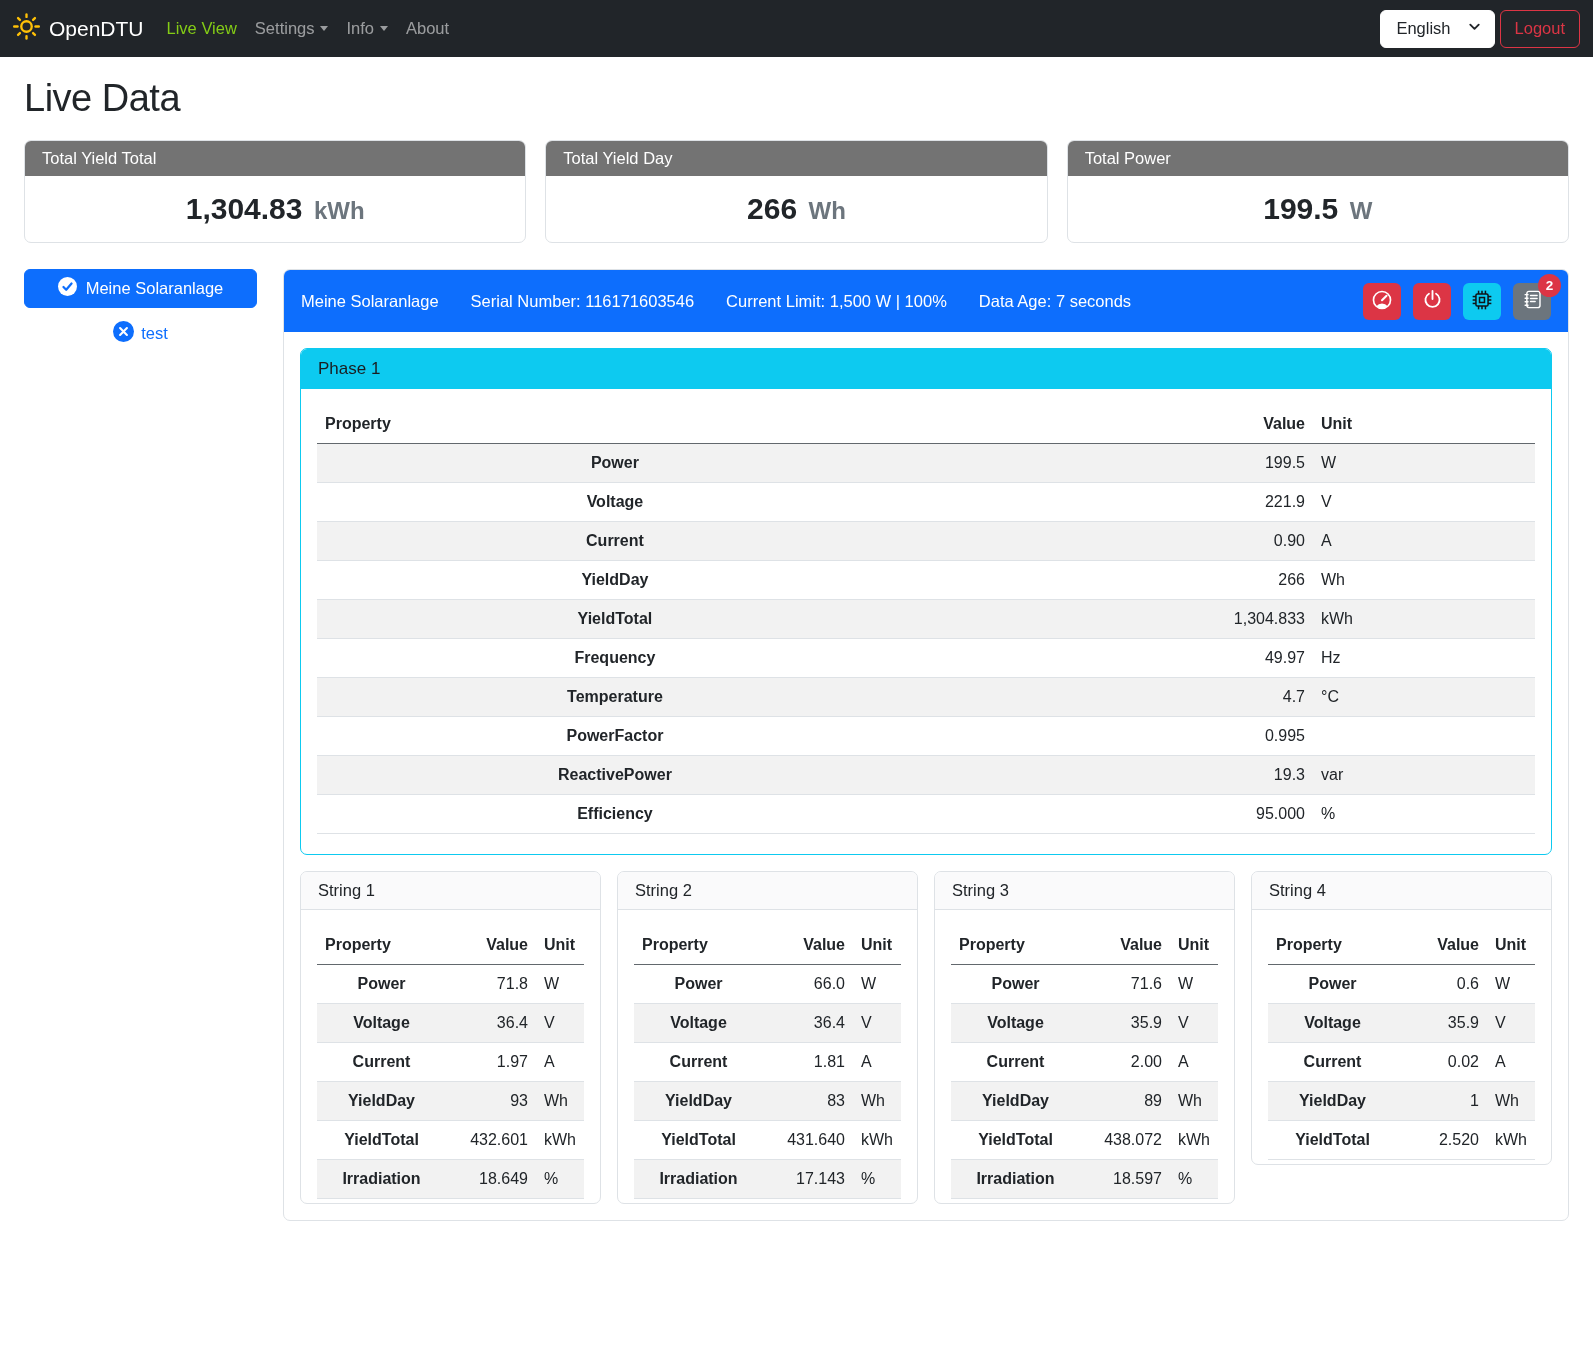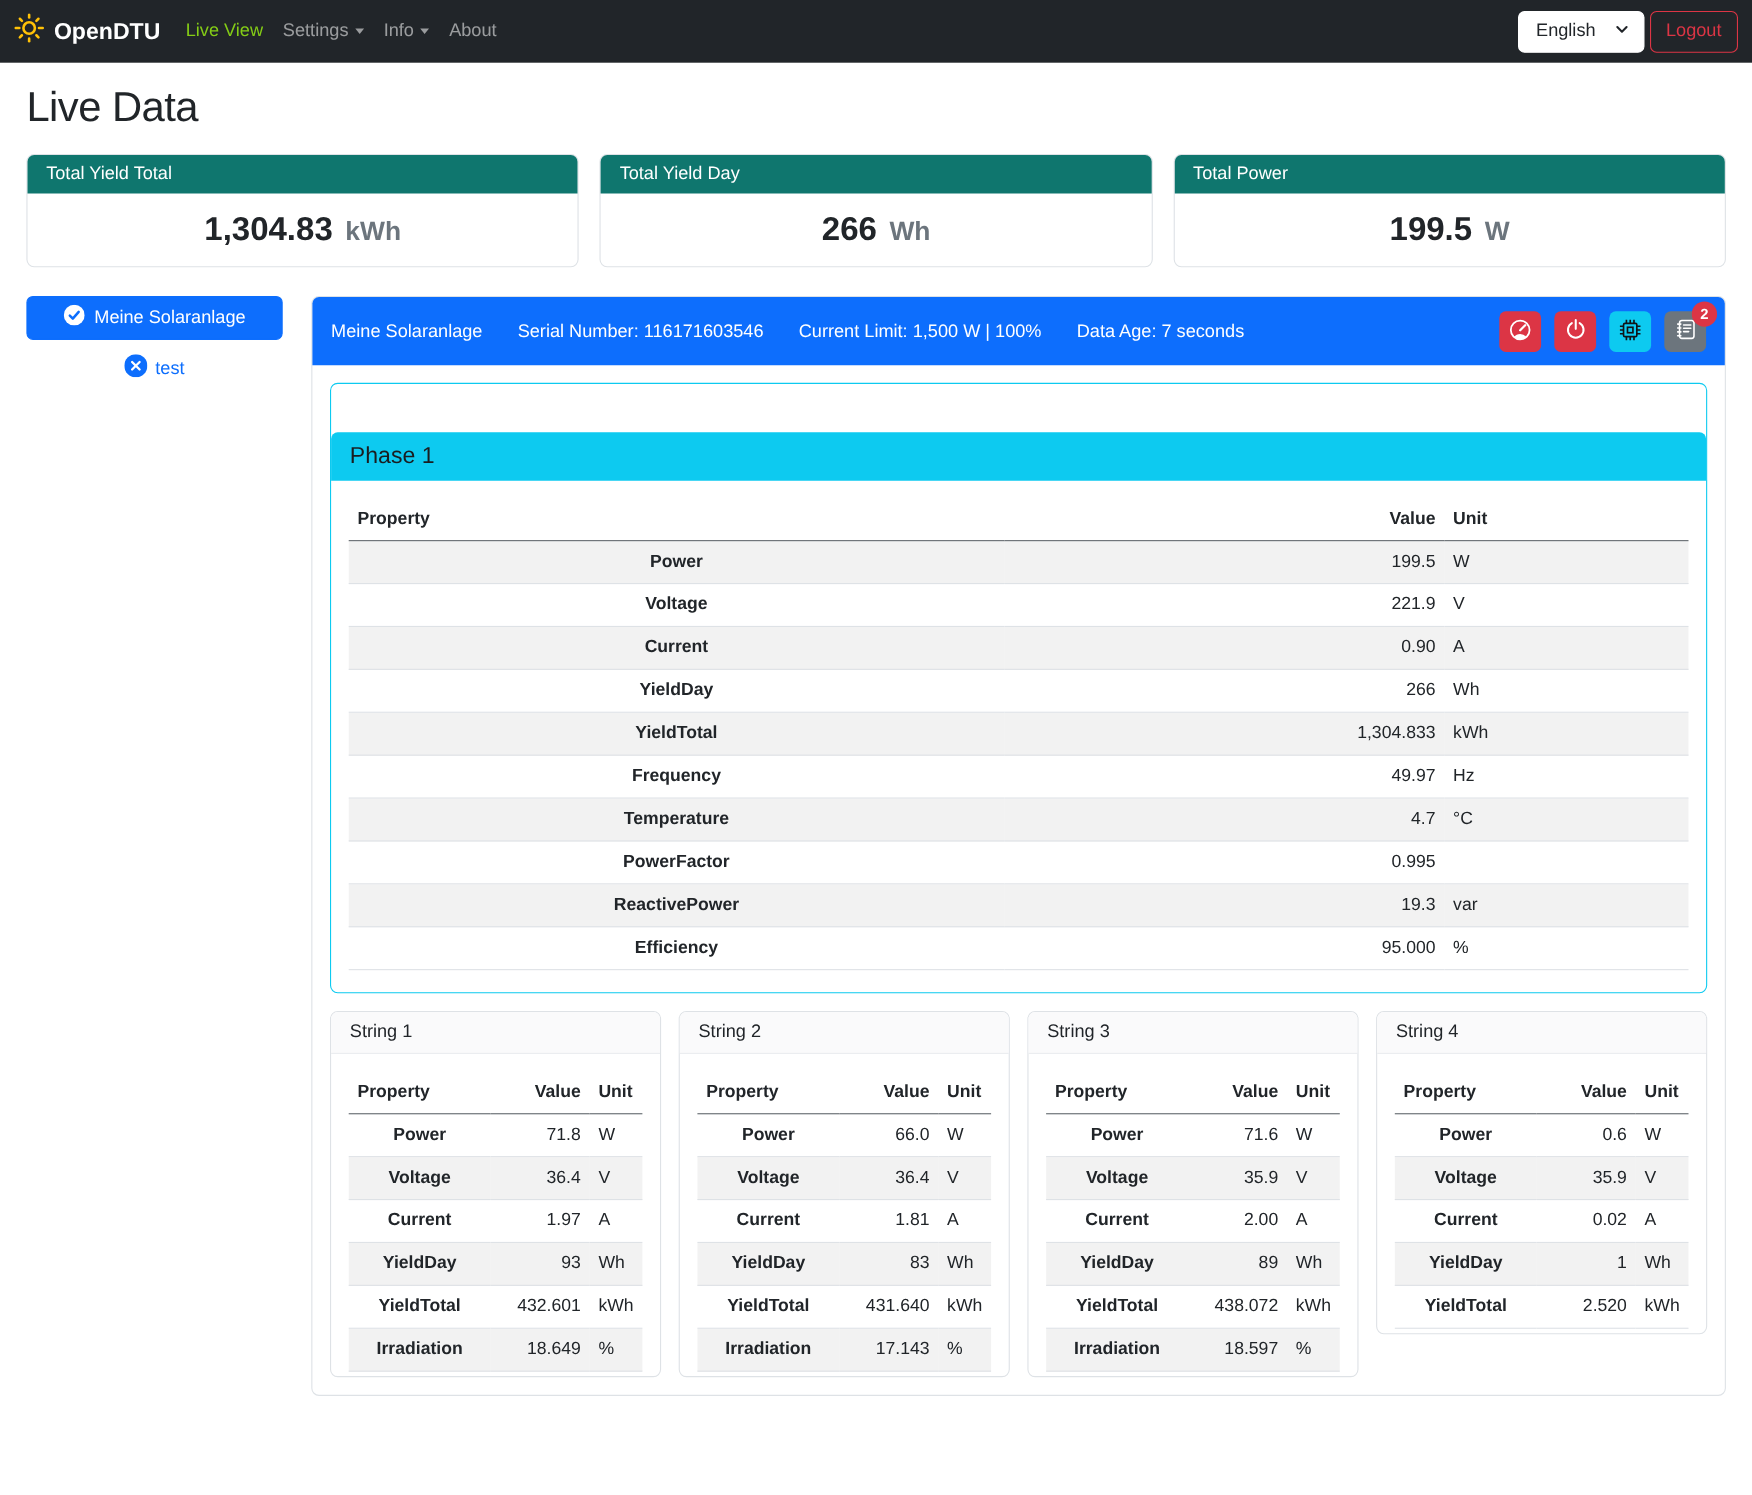--- a/index.html
+++ b/index.html
@@ -14,21 +14,21 @@
   
   .navbar {
     height: 57px;
     background: #212529;
     display: flex;
     align-items: center;
     padding: 0 13px;
   }
   .brand {
     display: flex; align-items: center; gap: 9px;
-    color: #fff; font-size: 21px; font-weight: 700;
+    color: #fff; font-size: 21px; font-weight: 400;
     cursor: pointer; margin-right: 14px;
   }
   .nav-items { display: flex; align-items: center; }
   .nav-item {
     color: rgba(255,255,255,.55);
     padding: 8px 9px;
     cursor: pointer;
     display: flex; align-items: center; gap: 6px;
     font-size: 16.5px;
   }
@@ -60,21 +60,21 @@
   .summary-row {
     display: grid; grid-template-columns: repeat(3, 1fr); gap: 19px;
     margin-bottom: 26px;
   }
   .card {
     background: #fff;
     border: 1px solid #dee2e6;
     border-radius: 7px;
   }
   .summary-card .card-header {
-    background: #0f766e; color: #fff;
+    background: #737373; color: #fff;
     padding: 8px 17px; font-size: 16.5px;
     border-radius: 6px 6px 0 0;
   }
   .summary-card .card-body {
     padding: 16px; text-align: center;
   }
   .summary-value { font-size: 30px; font-weight: 700; color: #212529; }
   .summary-unit { font-size: 24px; font-weight: 700; color: #6c757d; margin-left: 7px; }
 
   
@@ -119,21 +119,21 @@
   }
   .inverter-body { padding: 16px; }
 
   
   .phase-card {
     border: 1px solid #0dcaf0; border-radius: 7px; margin-bottom: 16px;
   }
   .phase-header {
     background: #0dcaf0; color: #1a1d20;
     border-radius: 6px 6px 0 0;
-    padding: 10px 17px; font-size: 21px; margin-top: 44px;
+    padding: 10px 17px; font-size: 17px;
   }
   .phase-body { padding: 16px; }
 
   
   table.data-table {
     width: 100%; border-collapse: collapse; margin-bottom: 4px;
     font-size: 16px; color: #212529;
   }
   table.data-table th, table.data-table td { padding: 10px 8px; }
   table.data-table thead th {

